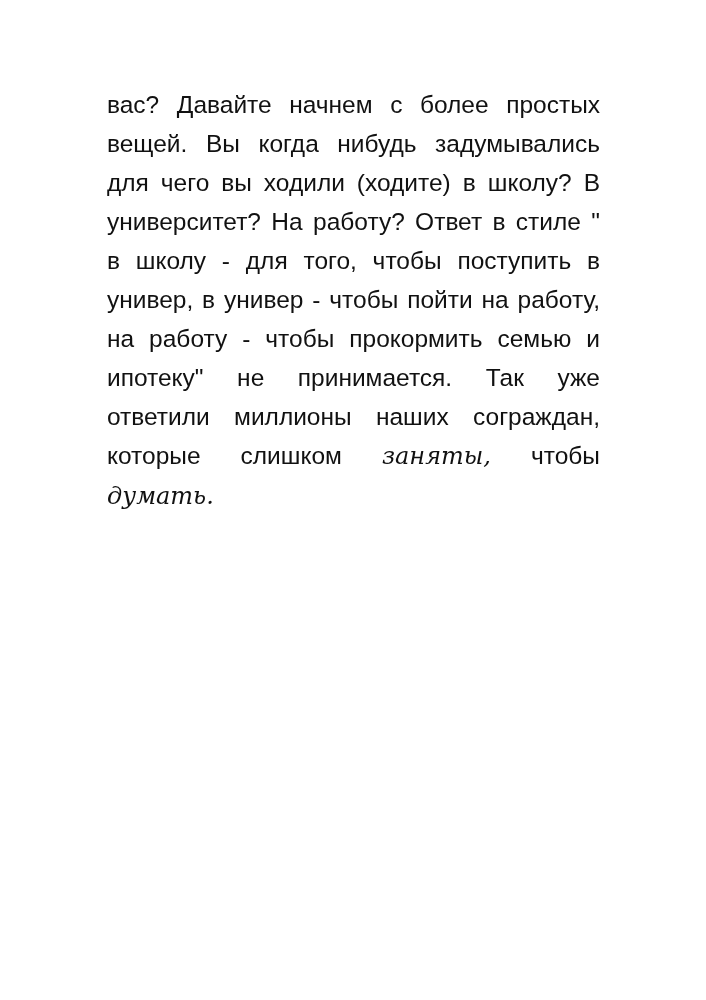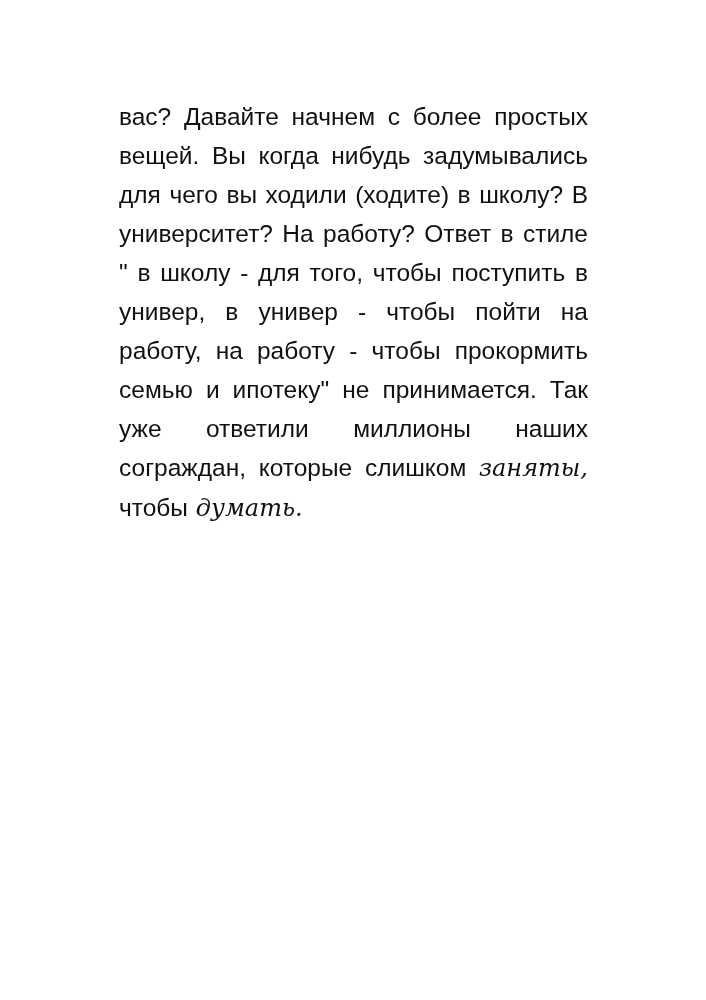--- a/index.html
+++ b/index.html
@@ -13,21 +13,21 @@
       position: relative;
       overflow: hidden;
     }
     .page {
       position: absolute;
       left: 107px;
       top: 85px;
       width: 493px;
     }
     .paragraph {
-      margin: 12px;
+      margin: 0;
       font-family: "Liberation Sans", sans-serif;
       font-size: 24.5px;
       line-height: 39px;
       color: #111111;
       text-align: justify;
       text-align-last: left;
       word-spacing: 1px;
     }
     .em {
       font-family: "DejaVu Serif", "Liberation Serif", serif;

